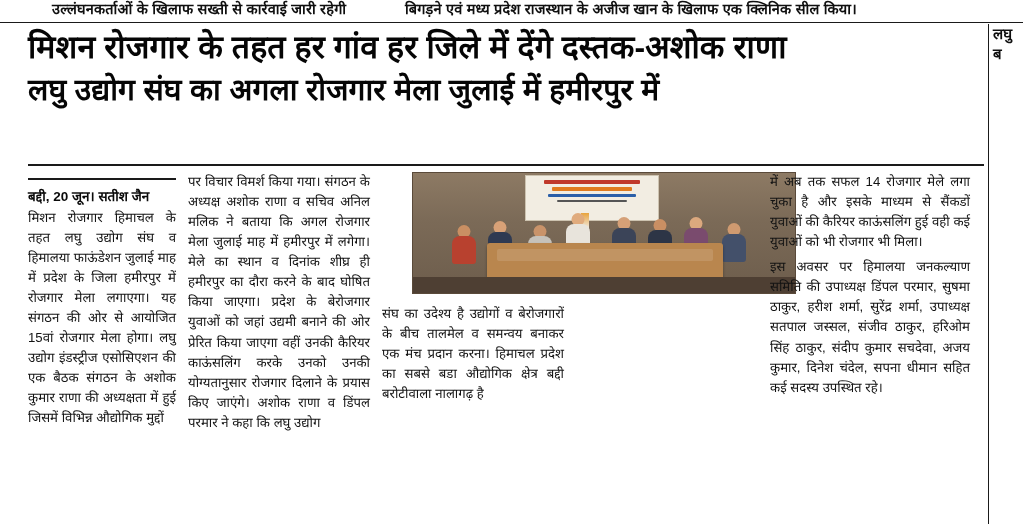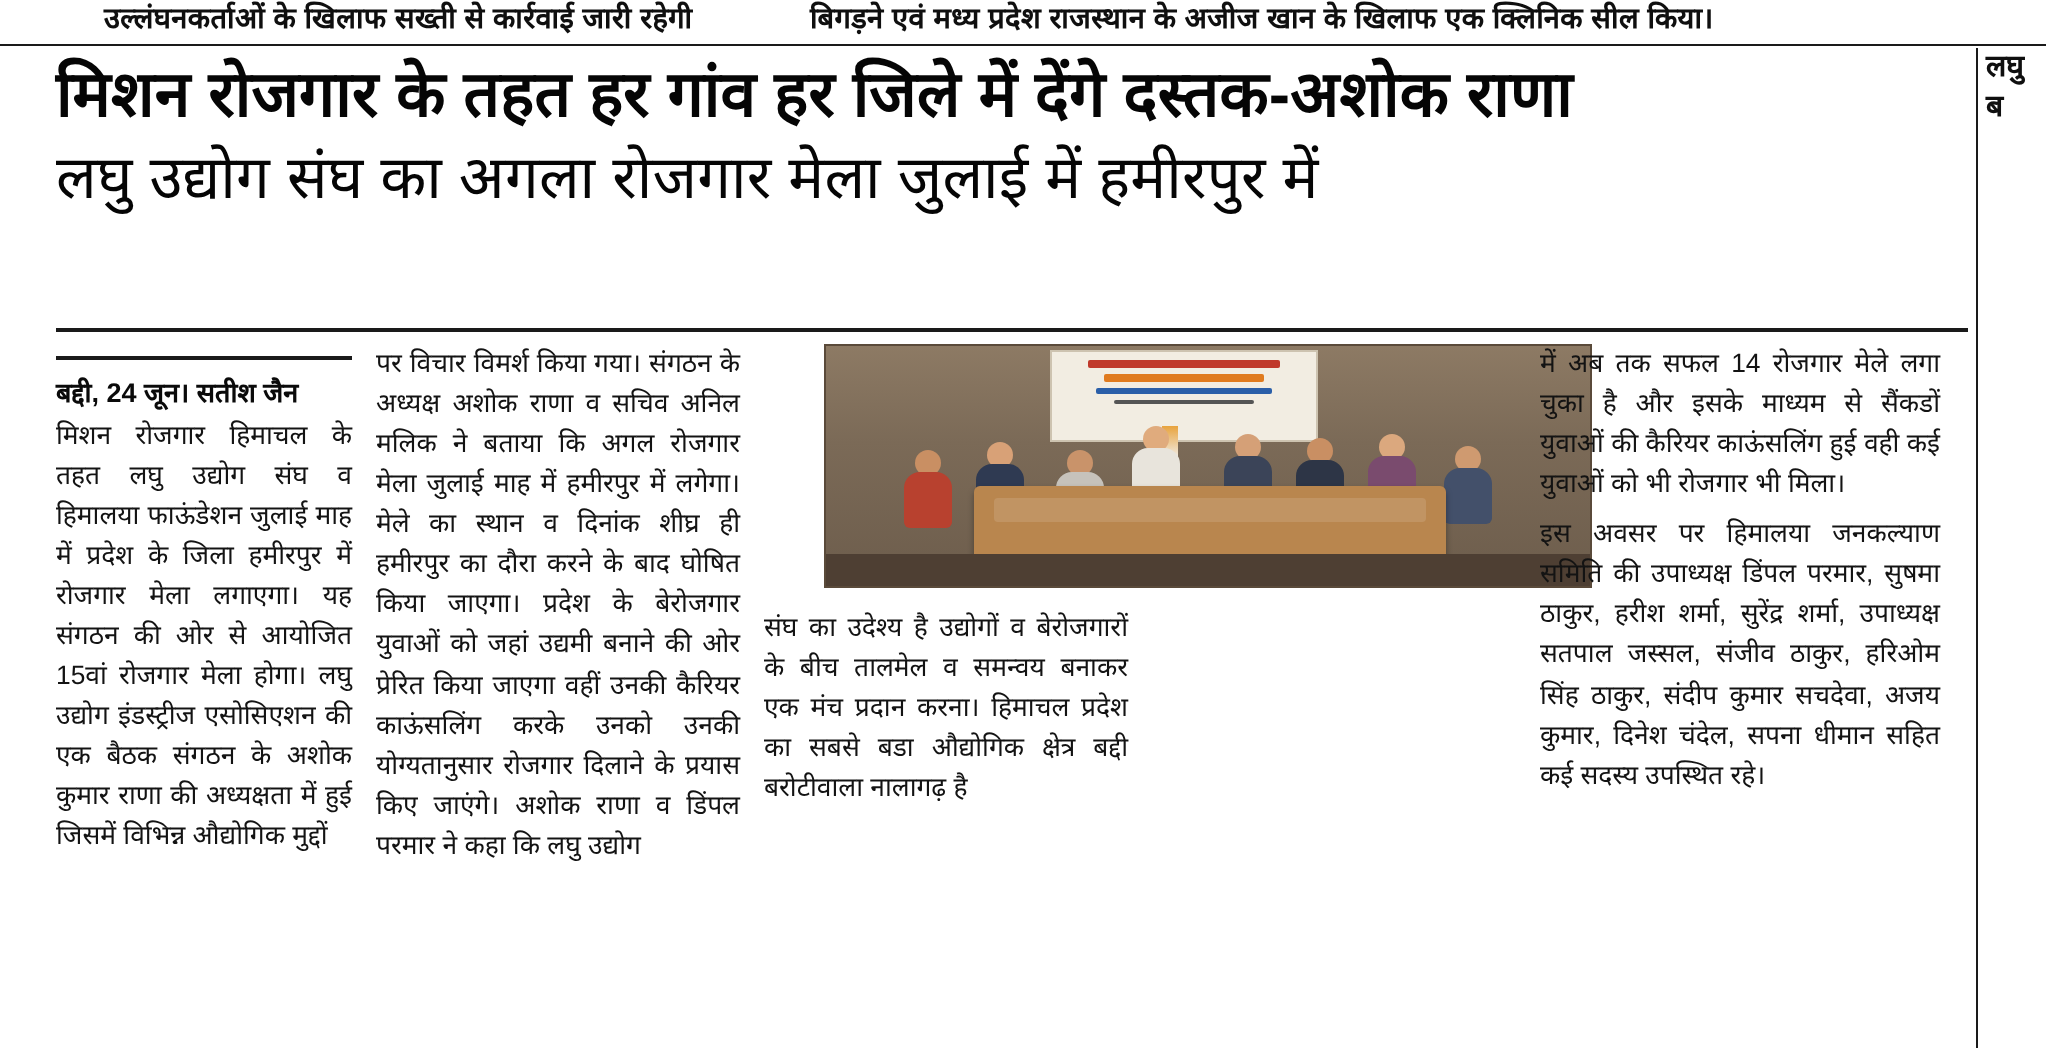--- a/index.html
+++ b/index.html
@@ -80,21 +80,21 @@
   .headline-1 {
     font-size: 32px;
     font-weight: bold;
     line-height: 1.32;
     color: #050505;
     white-space: nowrap;
     letter-spacing: 0.1px;
   }
   .headline-2 {
     font-size: 30px;
-    font-weight: normal;
+    font-weight: bold;
     line-height: 1.32;
     color: #050505;
     white-space: nowrap;
     letter-spacing: 0.1px;
     margin-top: 2px;
   }
   .rule-under-headline {
     position: absolute;
     top: 164px;
     left: 28px;
@@ -294,21 +294,21 @@
     </div>
     <div class="ph-table"></div>
     <div class="ph-floor"></div>
   </div>
 
   <div class="cols">
 
     <div class="col col-1">
       <div class="kicker-rule"></div>
       <div class="dateline">
-        <span>बद्दी, 24 जून।</span>
+        <span>बद्दी, 20 जून।</span>
         <span>सतीश जैन</span>
       </div>
       <p class="body">मिशन रोजगार हिमाचल के तहत लघु उद्योग संघ व हिमालया फाऊंडेशन जुलाई माह में प्रदेश के जिला हमीरपुर में रोजगार मेला लगाएगा। यह संगठन की ओर से आयोजित 15वां रोजगार मेला होगा। लघु उद्योग इंडस्ट्रीज एसोसिएशन की एक बैठक संगठन के अशोक कुमार राणा की अध्यक्षता में हुई जिसमें विभिन्न औद्योगिक मुद्दों</p>
     </div>
 
     <div class="col col-2">
       <p class="body">पर विचार विमर्श किया गया। संगठन के अध्यक्ष अशोक राणा व सचिव अनिल मलिक ने बताया कि अगल रोजगार मेला जुलाई माह में हमीरपुर में लगेगा। मेले का स्थान व दिनांक शीघ्र ही हमीरपुर का दौरा करने के बाद घोषित किया जाएगा। प्रदेश के बेरोजगार युवाओं को जहां उद्यमी बनाने की ओर प्रेरित किया जाएगा वहीं उनकी कैरियर काऊंसलिंग करके उनको उनकी योग्यतानुसार रोजगार दिलाने के प्रयास किए जाएंगे। अशोक राणा व डिंपल परमार ने कहा कि लघु उद्योग</p>
     </div>
 
     <div class="col col-3">

